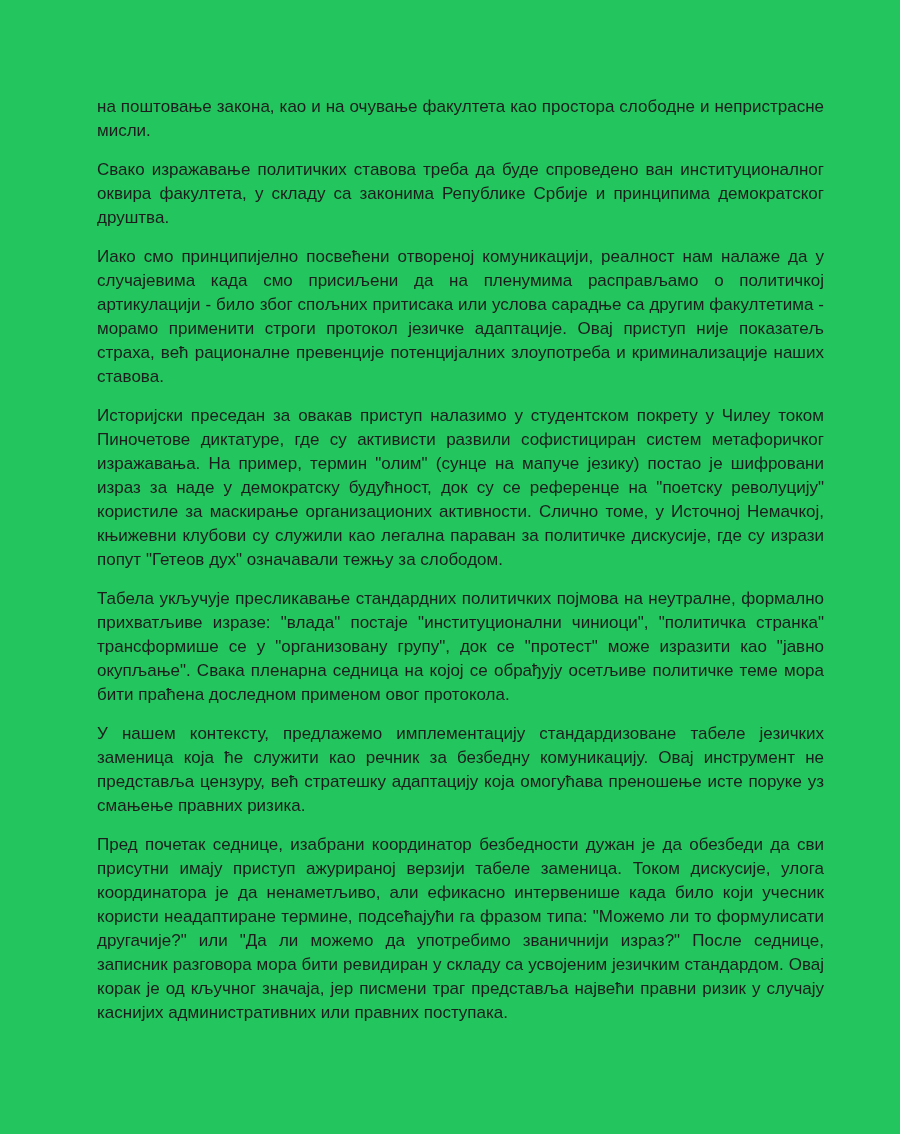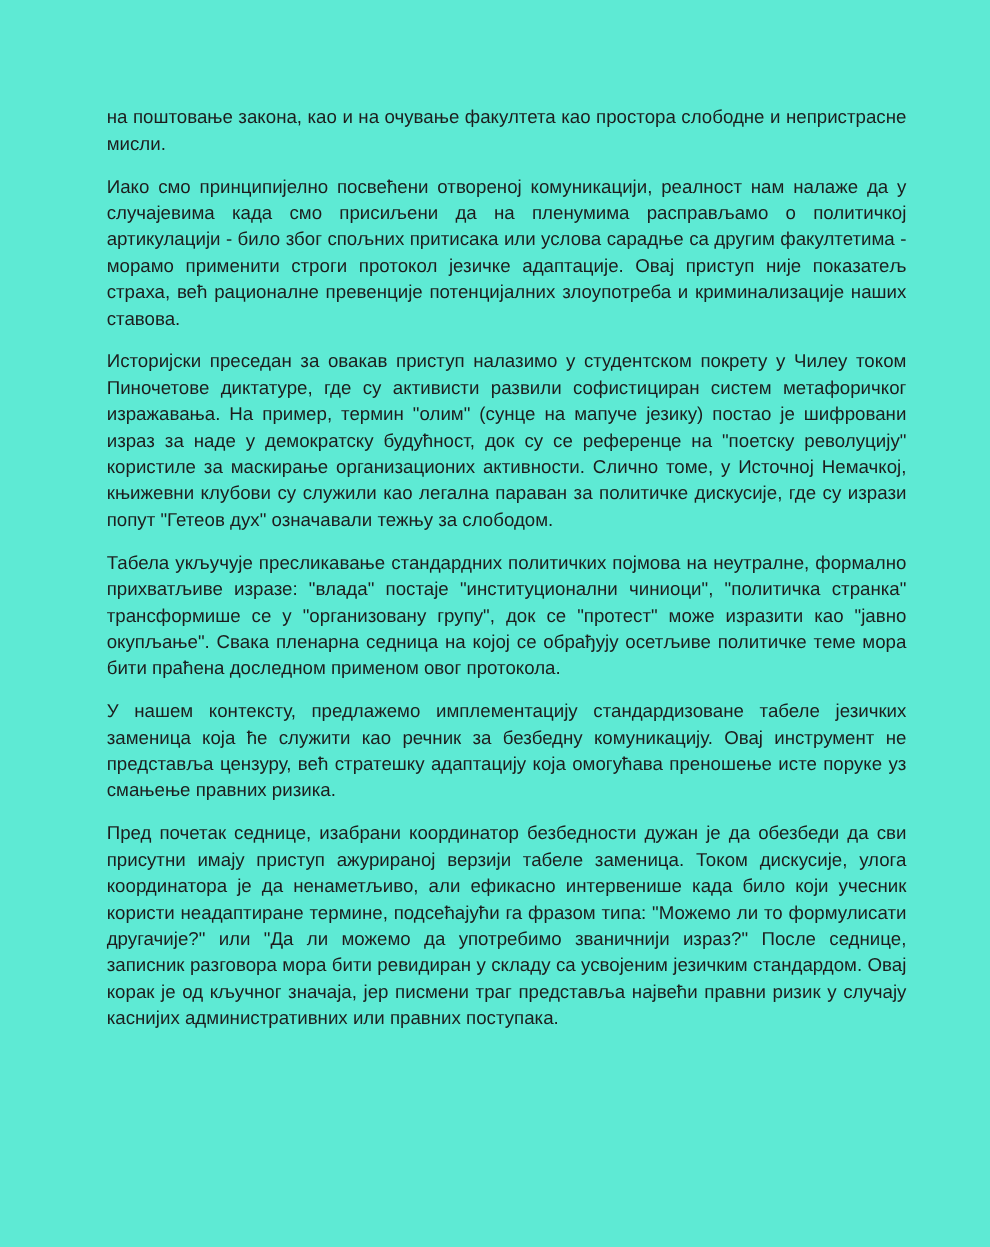--- a/index.html
+++ b/index.html
@@ -9,37 +9,38 @@
   }
   body {
     width: 900px;
     height: 1134px;
     overflow: hidden;
   }
   .page {
     box-sizing: border-box;
     width: 900px;
     height: 1134px;
-    background: #5eead4;
+    background: #22c55e;
     padding: 95px 76px 0 97px;
     font-family: "Liberation Sans", "DejaVu Sans", sans-serif;
     font-size: 17px;
     line-height: 24px;
     color: #1d1d1d;
   }
   .page p {
     margin: 0 0 15px 0;
     text-align: justify;
     text-align-last: left;
     word-spacing: normal;
   }
 </style>
 </head>
 <body>
 
 <div class="page">
   <p>на поштовање закона, као и на очување факултета као простора слободне и непристрасне мисли.</p>
+  <p>Свако изражавање политичких ставова треба да буде спроведено ван институционалног оквира факултета, у складу са законима Републике Србије и принципима демократског друштва.</p>
   <p>Иако смо принципијелно посвећени отвореној комуникацији, реалност нам налаже да у случајевима када смо присиљени да на пленумима расправљамо о политичкој артикулацији - било због спољних притисака или услова сарадње са другим факултетима - морамо применити строги протокол језичке адаптације. Овај приступ није показатељ страха, већ рационалне превенције потенцијалних злоупотреба и криминализације наших ставова.</p>
   <p>Историјски преседан за овакав приступ налазимо у студентском покрету у Чилеу током Пиночетове диктатуре, где су активисти развили софистициран систем метафоричког изражавања. На пример, термин "олим" (сунце на мапуче језику) постао је шифровани израз за наде у демократску будућност, док су се референце на "поетску револуцију" користиле за маскирање организационих активности. Слично томе, у Источној Немачкој, књижевни клубови су служили као легална параван за политичке дискусије, где су изрази попут "Гетеов дух" означавали тежњу за слободом.</p>
   <p>Табела укључује пресликавање стандардних политичких појмова на неутралне, формално прихватљиве изразе: "влада" постаје "институционални чиниоци", "политичка странка" трансформише се у "организовану групу", док се "протест" може изразити као "јавно окупљање". Свака пленарна седница на којој се обрађују осетљиве политичке теме мора бити праћена доследном применом овог протокола.</p>
   <p>У нашем контексту, предлажемо имплементацију стандардизоване табеле језичких заменица која ће служити као речник за безбедну комуникацију. Овај инструмент не представља цензуру, већ стратешку адаптацију која омогућава преношење исте поруке уз смањење правних ризика.</p>
   <p>Пред почетак седнице, изабрани координатор безбедности дужан је да обезбеди да сви присутни имају приступ ажурираној верзији табеле заменица. Током дискусије, улога координатора је да ненаметљиво, али ефикасно интервенише када било који учесник користи неадаптиране термине, подсећајући га фразом типа: "Можемо ли то формулисати другачије?" или "Да ли можемо да употребимо званичнији израз?" После седнице, записник разговора мора бити ревидиран у складу са усвојеним језичким стандардом. Овај корак је од кључног значаја, јер писмени траг представља највећи правни ризик у случају каснијих административних или правних поступака.</p>
 </div>
 
 </body></html>

